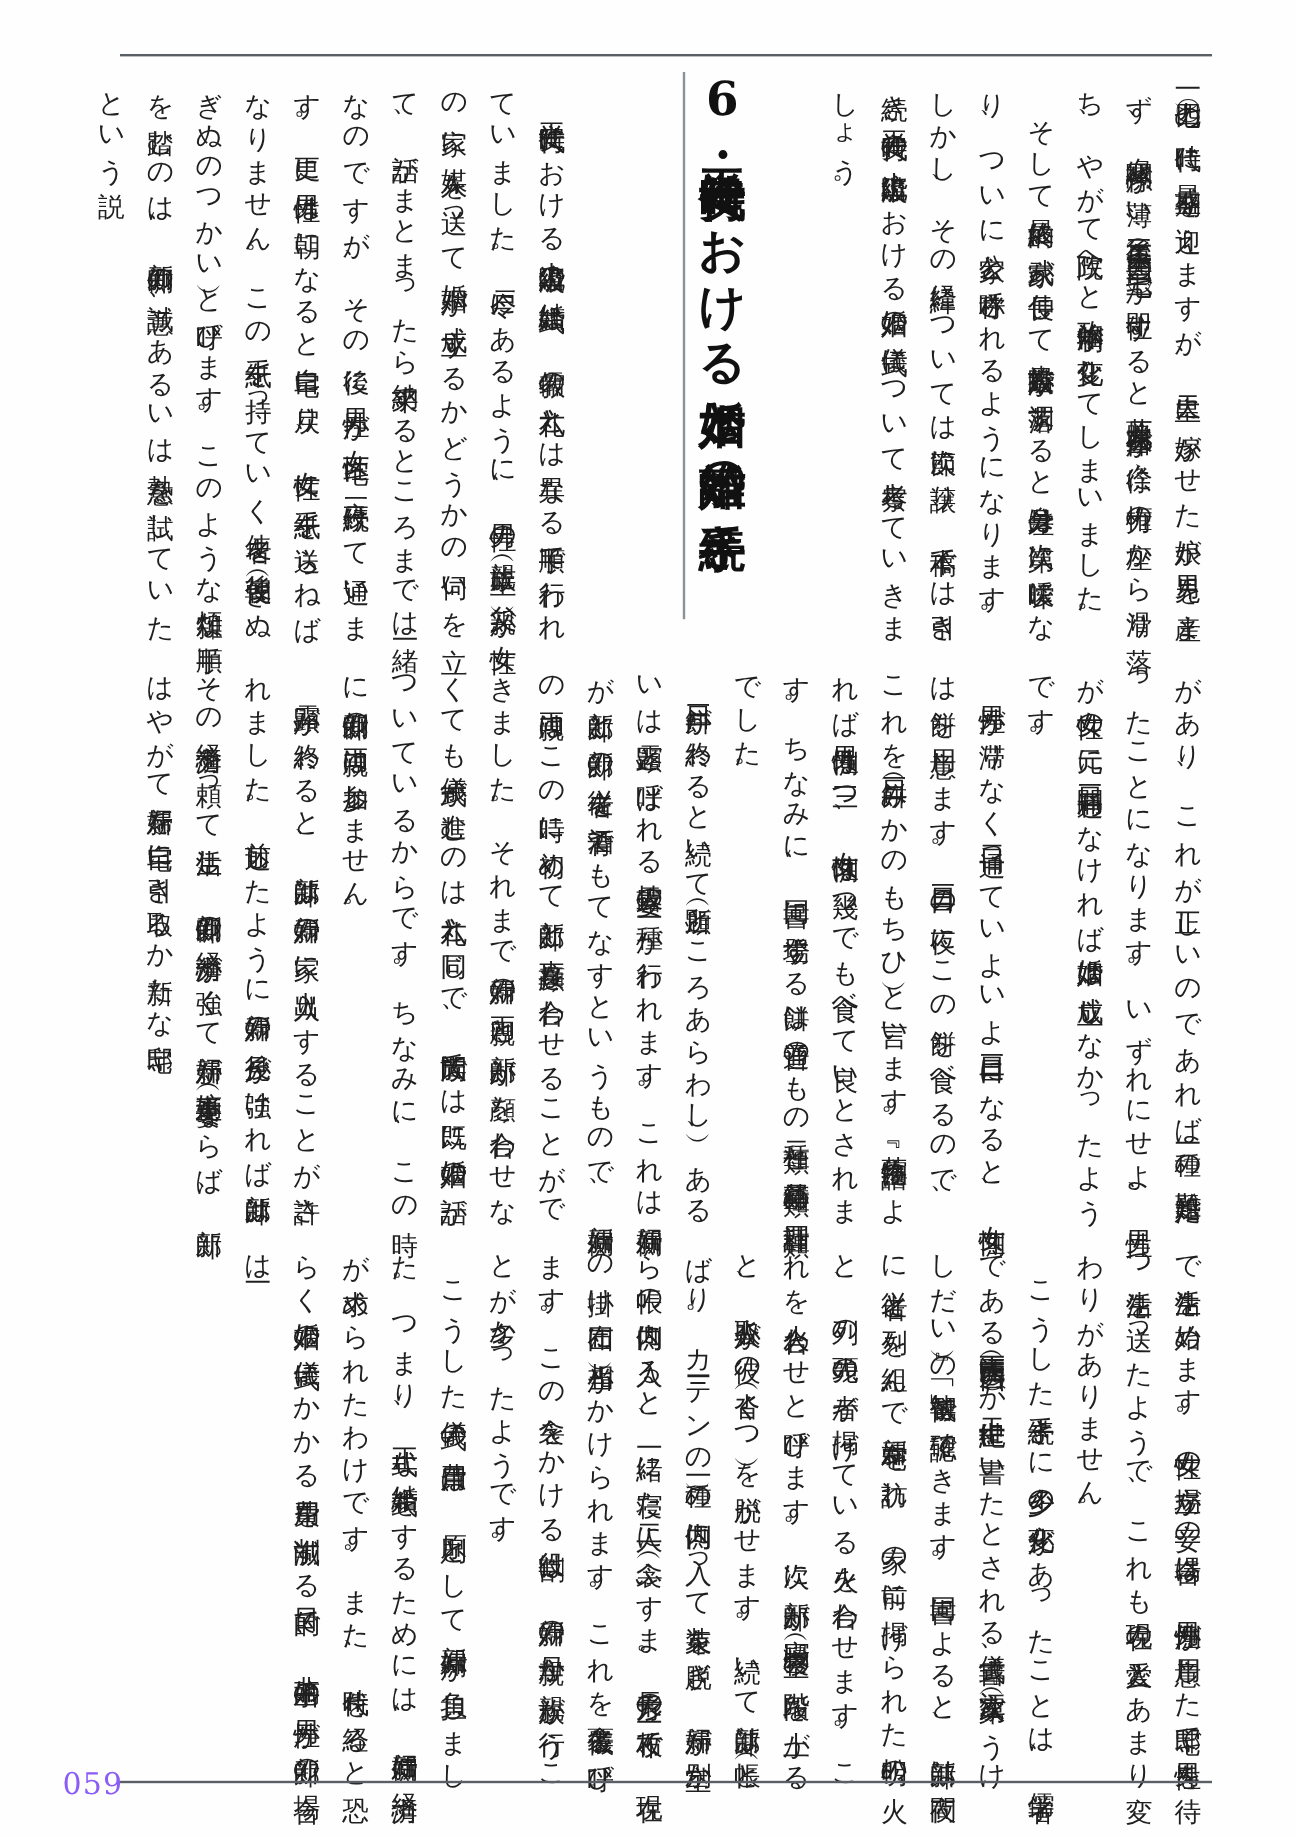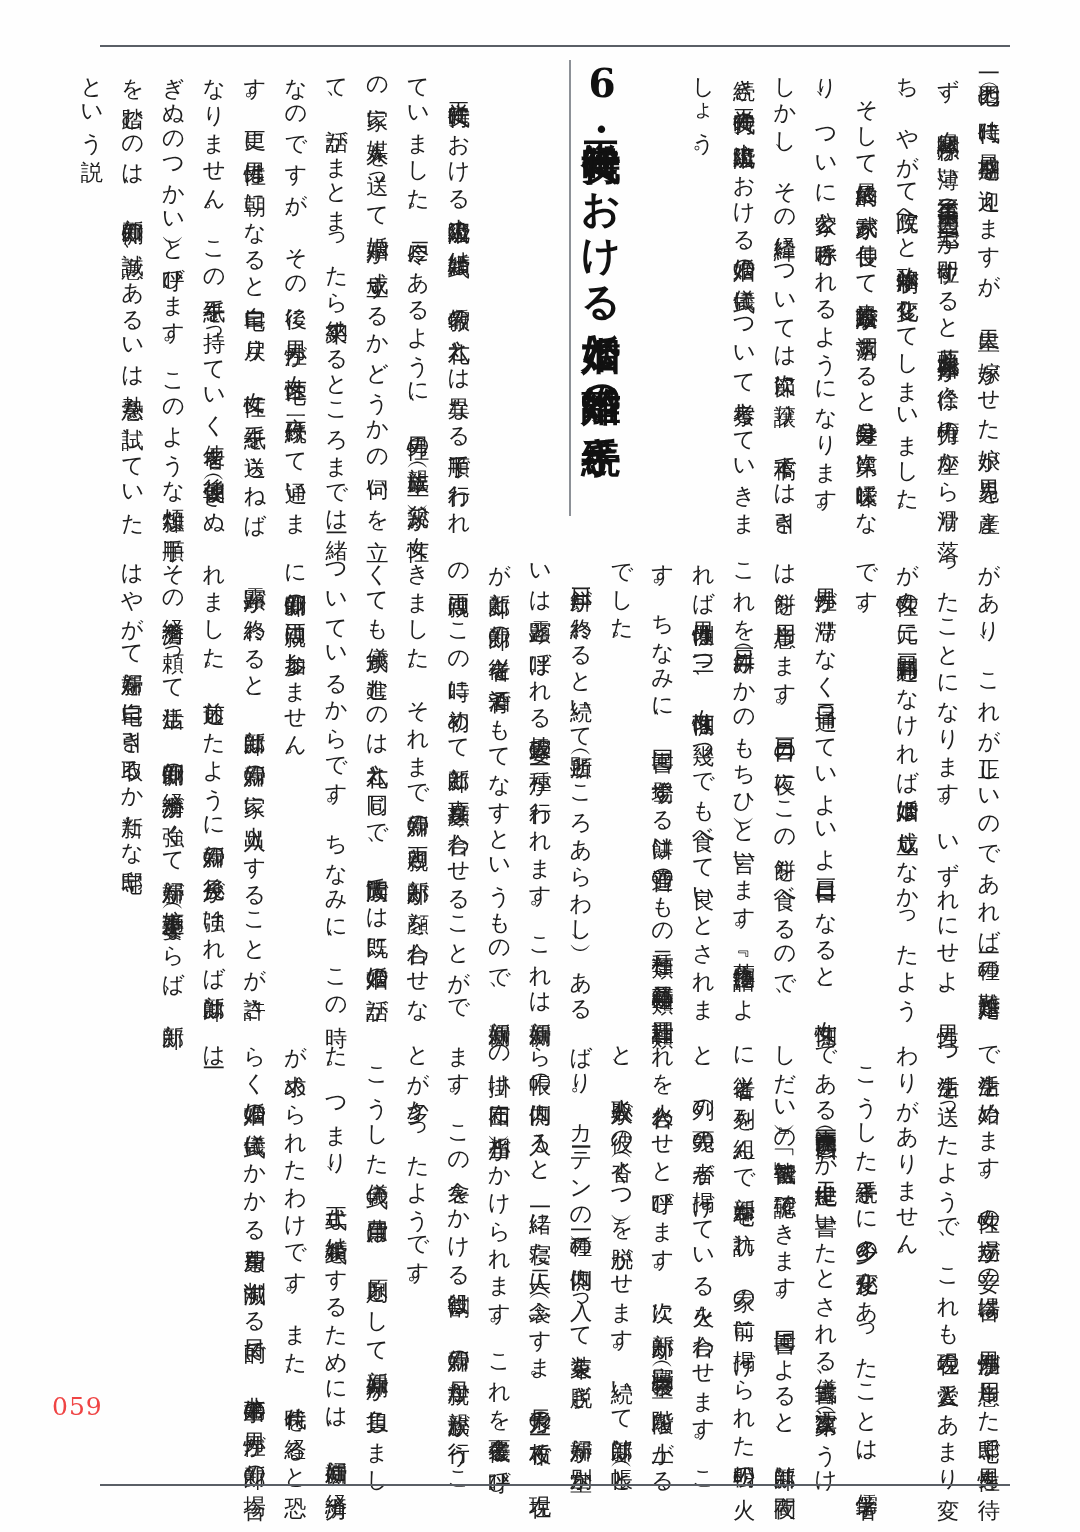--- a/index.html
+++ b/index.html
@@ -30,25 +30,25 @@
     height: 0;
     border-top: 2.5px solid #5a5f66;
   }
   .rule-top { top: 45px; }
   .rule-bottom { top: 1484px; }
 
   
   .folio {
     position: absolute;
     left: 52px;
-    top: 1392px;
+    top: 1472px;
     font-family: "DejaVu Serif", "Liberation Serif", serif;
     font-size: 25px;
     letter-spacing: 1px;
-    color: #ef4444;
+    color: #8b5cf6;
   }
 
   
   .vblock {
     position: absolute;
     writing-mode: vertical-rl;
     -webkit-writing-mode: vertical-rl;
     text-orientation: upright;
     font-family: "DejaVu Serif", "Liberation Serif", serif;
     font-size: 22.3px;

